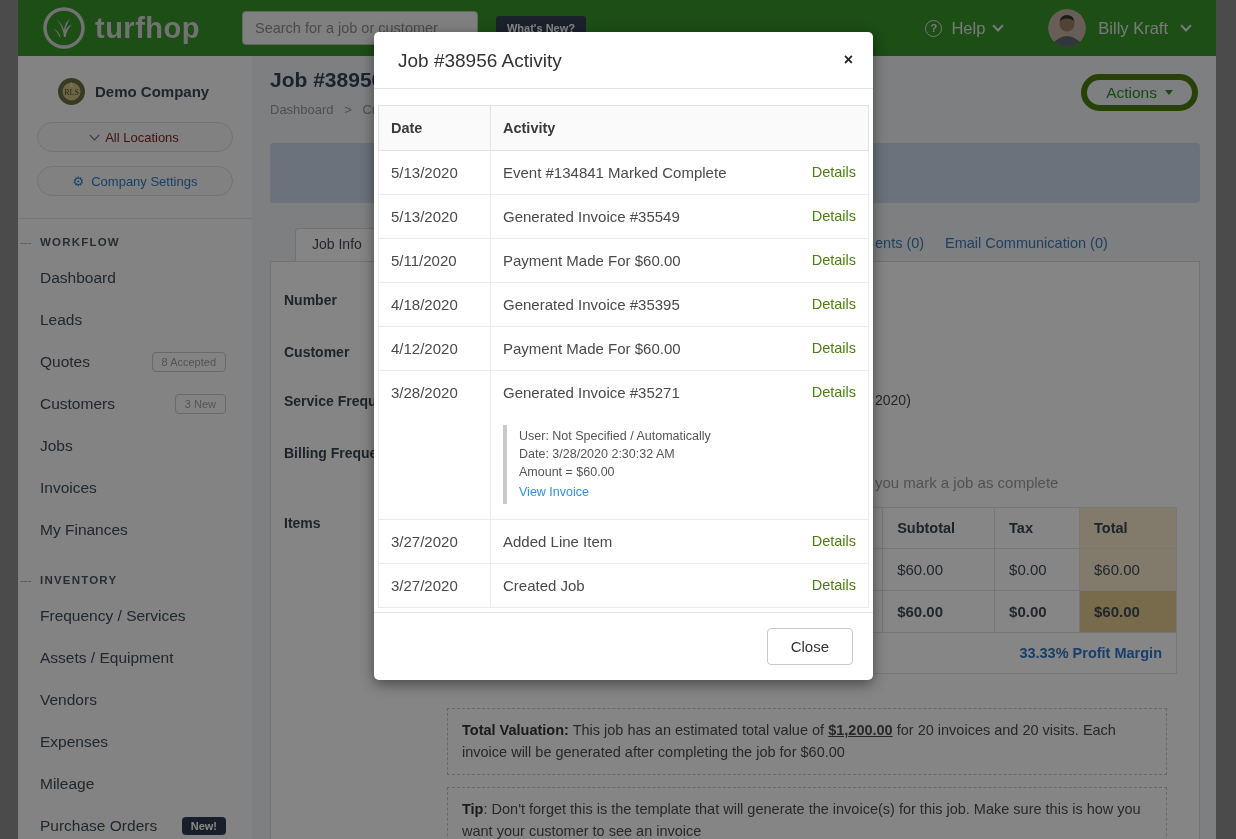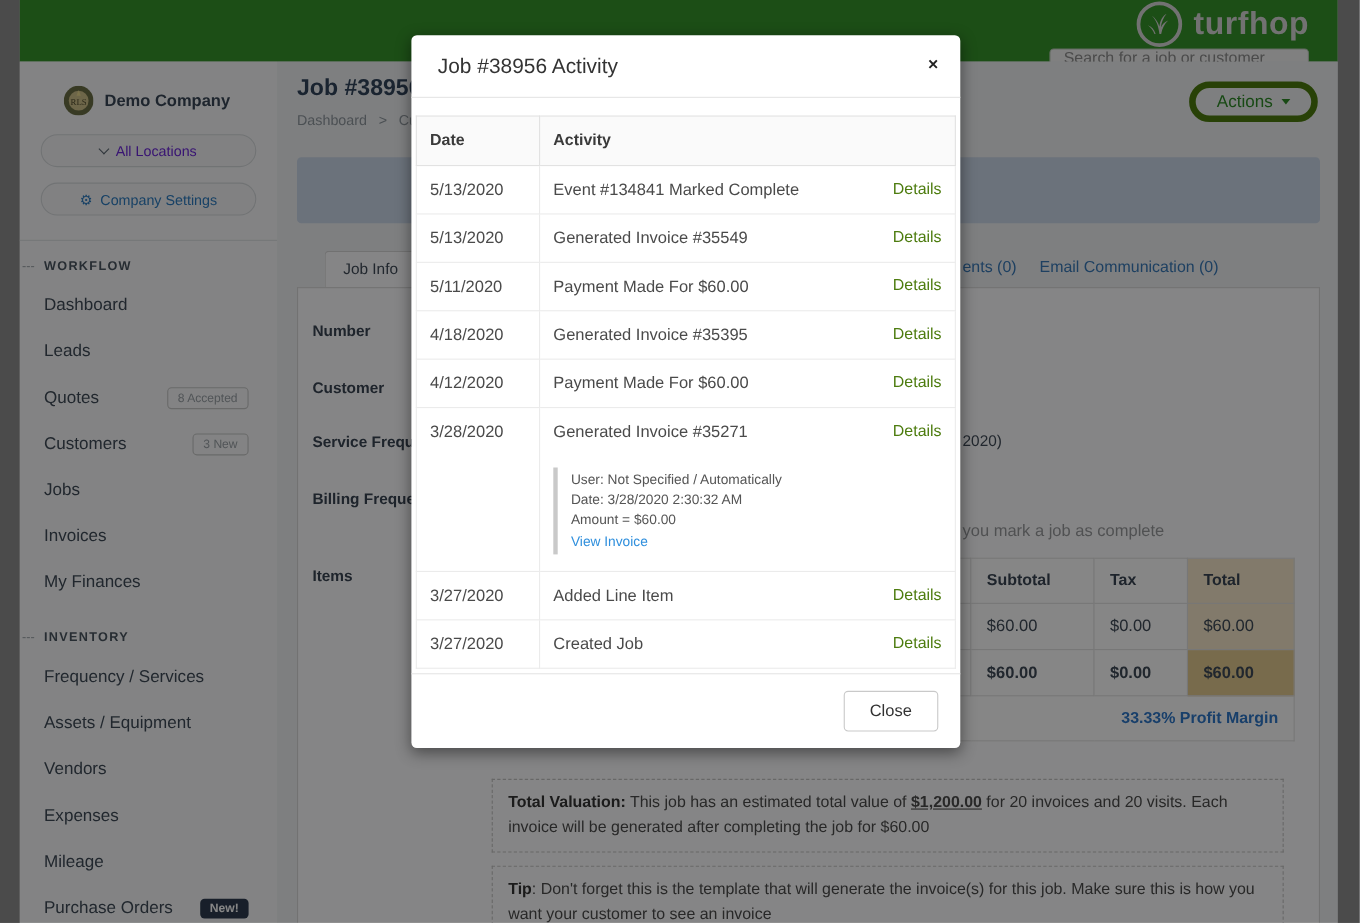--- a/index.html
+++ b/index.html
@@ -2,21 +2,21 @@
 <html><head>
 <meta charset="utf-8">
 <style>
   * { margin:0; padding:0; box-sizing:border-box; }
   html,body { width:1236px; height:839px; overflow:hidden; background:#8f8f8f;
               font-family:"Liberation Sans", sans-serif; }
   .viewport { position:relative; width:1236px; height:839px; background:#8f8f8f; }
   .app { position:absolute; left:18px; top:0; width:1198px; height:839px; background:#eef0f2; }
 
   
-  .navbar { position:relative; height:56px; background:#36932b; display:flex; align-items:flex-end; padding:0 26px 0 24px;flex-direction:column; }
+  .navbar { position:relative; height:56px; background:#36932b; display:flex; align-items:center; padding:0 26px 0 24px; }
   .brand { display:flex; align-items:center; gap:9px; }
   .brand-name { font-size:29px; font-weight:bold; color:#d8d8d8; letter-spacing:.5px; }
   .nav-search { margin-left:42px; width:236px; height:34px; border-radius:4px; border:1px solid #b9c9b6;
                 background:#f1f1f1; padding:0 12px; font-size:14.5px; color:#555; }
   .nav-search::placeholder { color:#8d8d8d; }
   .whats-new { margin-left:18px; background:#333f52; color:#fff; font-size:11px; font-weight:bold;
                border:none; border-radius:3px; padding:6px 11px; cursor:pointer; }
   .nav-spacer { flex:1; }
   .help-group { display:flex; align-items:center; gap:9px; color:#e4e4e4; font-size:16.5px; margin-right:46px; cursor:pointer; }
   .q-circle { display:inline-flex; align-items:center; justify-content:center; width:17px; height:17px;
@@ -29,21 +29,21 @@
 
   
   .shell { position:absolute; top:56px; left:0; right:0; bottom:0; }
 
   
   .sidebar { position:absolute; left:0; top:0; width:234px; height:100%; background:#f7f8f9; }
   .company-row { display:flex; align-items:center; gap:10px; padding:22px 0 0 40px; }
   .company-name { font-size:15px; font-weight:bold; color:#3a4757; }
   .side-pill { margin:14px auto 0; width:196px; height:30px; border:1px solid #d6d9dc; border-radius:16px;
                background:#f3f4f5; display:flex; align-items:center; justify-content:center; gap:7px;
-               font-size:13px; color:#6d28d9; cursor:pointer; }
+               font-size:13px; color:#7f1d1d; cursor:pointer; }
   .side-pill.first { margin-top:17px; }
   .pill-chev { display:inline-block; width:7px; height:7px; border-right:1.5px solid #5a6470;
                border-bottom:1.5px solid #5a6470; transform:rotate(45deg); margin-top:-4px; }
   .settings-pill { color:#2e7cc0; }
   .gear { font-size:13px; }
   .side-divider { margin-top:22px; border-top:1px solid #dcdfe2; }
   .section-head { position:relative; padding:17px 0 9px 22px; font-size:11.5px; font-weight:bold;
                   letter-spacing:1.2px; color:#4a5560; }
   .section-dash { position:absolute; left:2px; font-weight:normal; color:#9aa0a6; letter-spacing:0; }
   .nav-item { display:flex; align-items:center; justify-content:space-between; padding:10px 26px 10px 22px;

